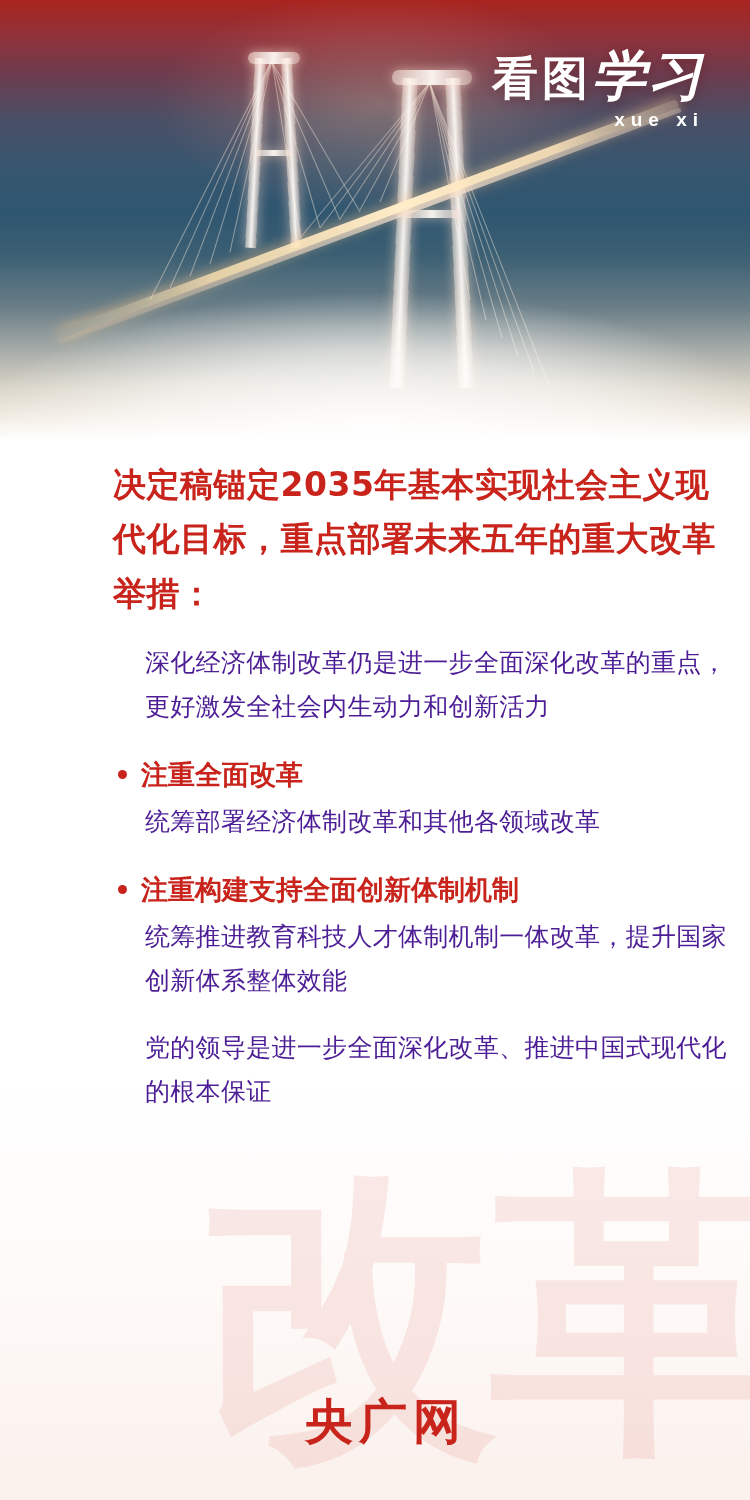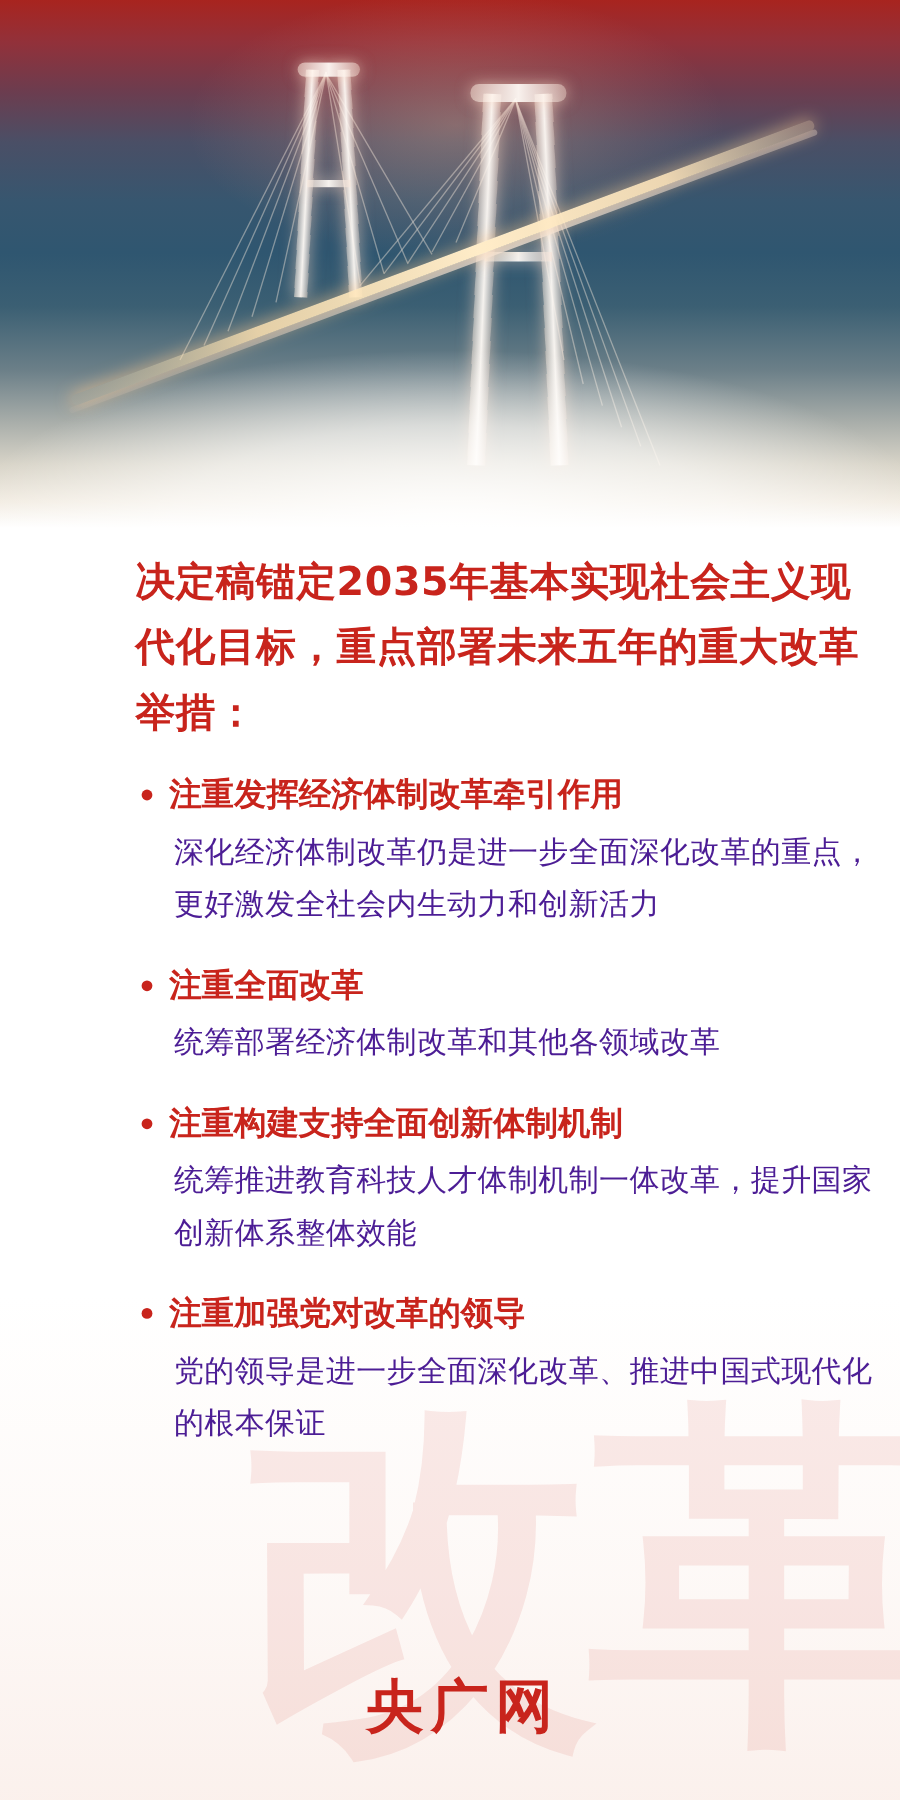--- a/index.html
+++ b/index.html
@@ -270,34 +270,34 @@
       <div class="pylon pylon-b-l"></div>
       <div class="pylon pylon-b-r"></div>
       <div class="pylon pylon-b-top"></div>
       <div class="pylon pylon-b-cross"></div>
       <div class="deck2"></div>
       <div class="deck"></div>
     </div>
     <div class="fog"></div>
   </div>
 
+  <div class="logo">
+    <span class="logo-main">看图</span><span class="logo-cursive">学习</span>
+    <div class="logo-pinyin">xue xi</div>
+  </div>
 
   <div class="bottom-tint"></div>
   <div class="watermark">改革</div>
 
   <div class="content">
     <div class="headline">决定稿锚定2035年基本实现社会主义现代化目标，重点部署未来五年的重大改革举措：</div>
 
     <div class="items">
 
       <div class="item">
-        <div class="item-title">
-          <span class="dot"></span>
-          <span>注重发挥经济体制改革牵引作用</span>
-        </div>
         <div class="item-desc">深化经济体制改革仍是进一步全面深化改革的重点，更好激发全社会内生动力和创新活力</div>
       </div>
 
       <div class="item">
         <div class="item-title">
           <span class="dot"></span>
           <span>注重全面改革</span>
         </div>
         <div class="item-desc">统筹部署经济体制改革和其他各领域改革</div>
       </div>
@@ -307,24 +307,20 @@
           <span class="dot"></span>
           <span>注重构建支持全面创新体制机制</span>
         </div>
         <div class="item-desc">统筹推进教育科技人才体制机制一体改革，提升国家创新体系整体效能</div>
       </div>
 
       <div class="item">
       </div>
 
       <div class="item">
-        <div class="item-title">
-          <span class="dot"></span>
-          <span>注重加强党对改革的领导</span>
-        </div>
         <div class="item-desc">党的领导是进一步全面深化改革、推进中国式现代化的根本保证</div>
       </div>
 
     </div>
   </div>
 
   <div class="footer">
     <span class="footer-logo">央广网</span>
   </div>
 

